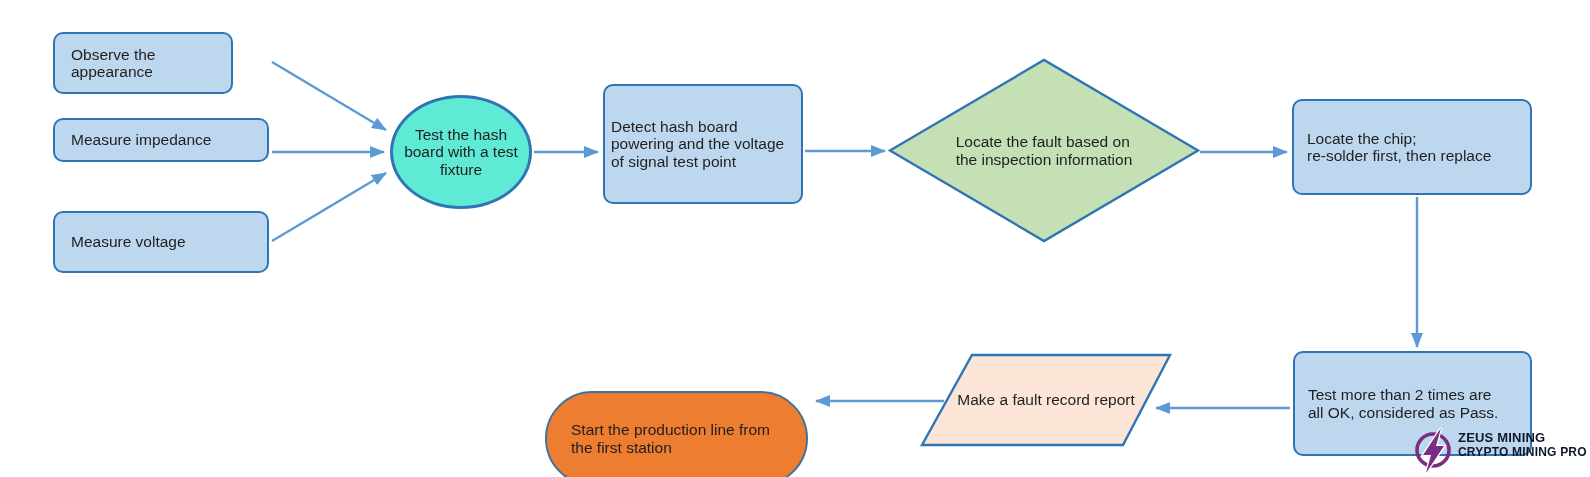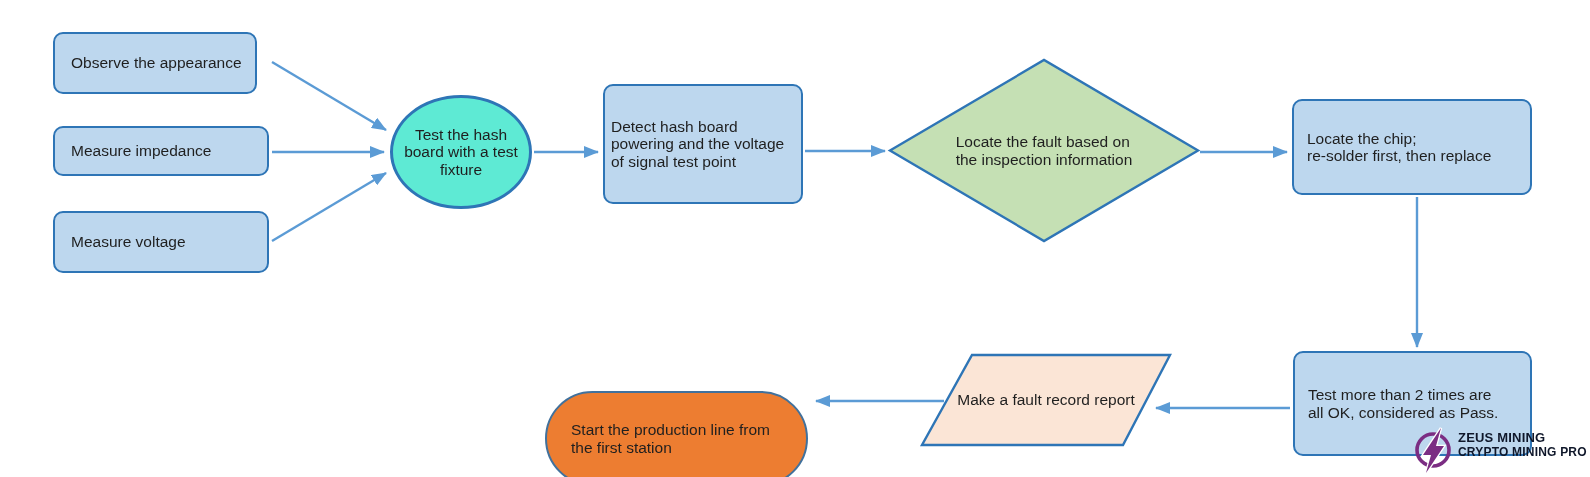--- a/index.html
+++ b/index.html
@@ -58,25 +58,25 @@
     <line x1="272" y1="152" x2="384" y2="152" stroke="#5B9BD5" stroke-width="2.4" marker-end="url(#arrowhead)"></line>
     <line x1="272" y1="241" x2="386" y2="173" stroke="#5B9BD5" stroke-width="2.4" marker-end="url(#arrowhead)"></line>
     <line x1="534" y1="152" x2="598" y2="152" stroke="#5B9BD5" stroke-width="2.4" marker-end="url(#arrowhead)"></line>
     <line x1="805" y1="151" x2="885" y2="151" stroke="#5B9BD5" stroke-width="2.4" marker-end="url(#arrowhead)"></line>
     <line x1="1200" y1="152" x2="1287" y2="152" stroke="#5B9BD5" stroke-width="2.4" marker-end="url(#arrowhead)"></line>
     <line x1="1417" y1="197" x2="1417" y2="347" stroke="#5B9BD5" stroke-width="2.4" marker-end="url(#arrowhead)"></line>
     <line x1="1290" y1="408" x2="1156" y2="408" stroke="#5B9BD5" stroke-width="2.4" marker-end="url(#arrowhead)"></line>
     <line x1="944" y1="401" x2="816" y2="401" stroke="#5B9BD5" stroke-width="2.4" marker-end="url(#arrowhead)"></line>
   </svg>
 
-  <div class="node process" style="left:53px;top:32px;width:204px;height:62px;">
+  <div class="node process" style="left:53px;top:32px;width:180px;height:62px;justify-content:center;">
     <span>Observe the appearance</span>
   </div>
 
-  <div class="node process" style="left:53px;top:126px;width:216px;height:50px;">
+  <div class="node process" style="left:53px;top:118px;width:216px;height:44px;">
     <span>Measure impedance</span>
   </div>
 
   <div class="node process" style="left:53px;top:211px;width:216px;height:62px;">
     <span>Measure voltage</span>
   </div>
 
   <div class="node ellipse" style="left:390px;top:95px;width:142px;height:114px;">
     <span>Test the hash
 board with a test

